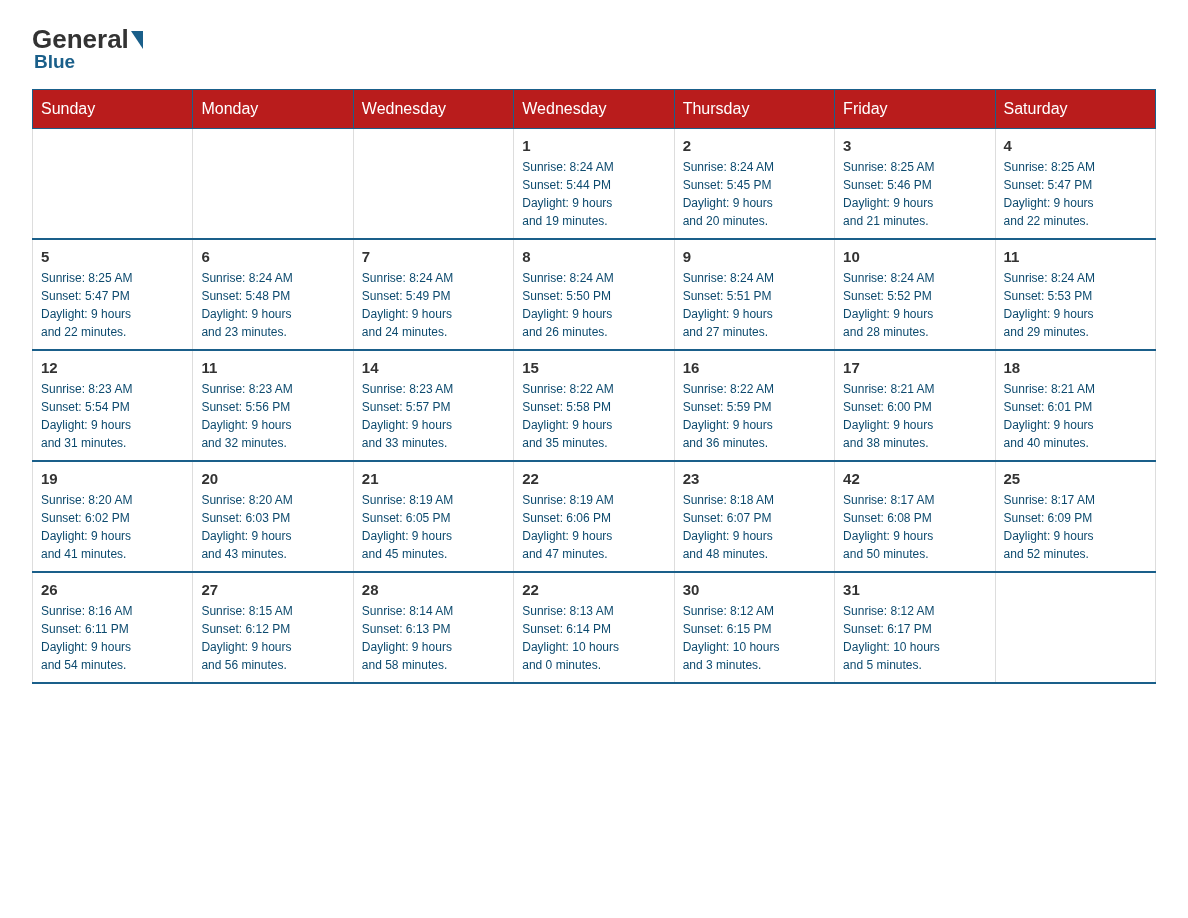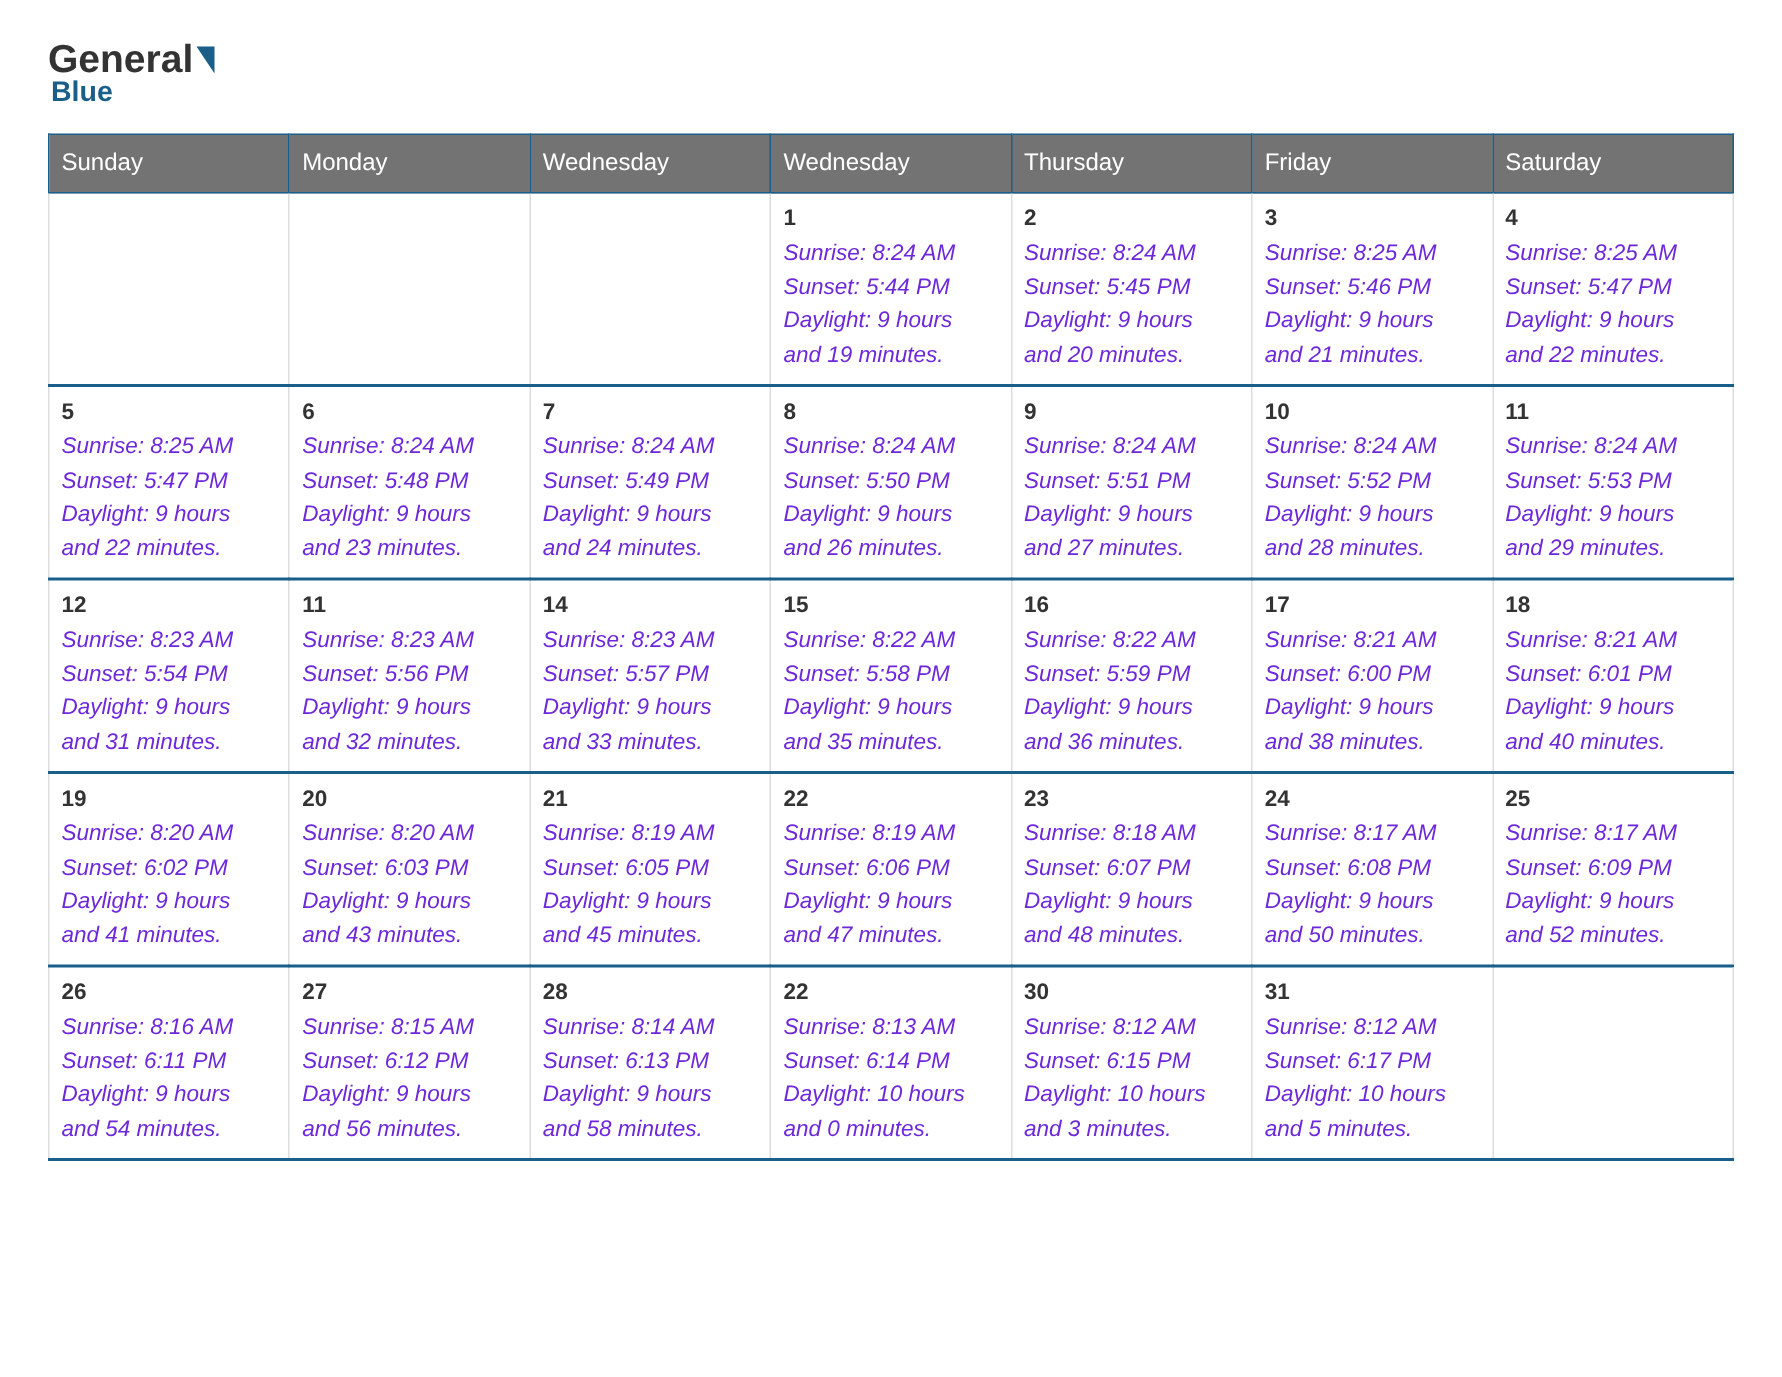--- a/index.html
+++ b/index.html
@@ -61,21 +61,21 @@
     .subtitle {
       font-size: 22px;
       color: #444;
       margin-top: 4px;
     }
     table {
       width: 100%;
       border-collapse: collapse;
     }
     thead tr {
-      background-color: #737373;
+      background-color: #b91c1c;
     }
     thead th {
       color: #fff;
       font-size: 16px;
       font-weight: normal;
       padding: 10px 8px;
       text-align: left;
       border: 1px solid #1a5f8a;
     }
     tbody tr {
@@ -91,24 +91,23 @@
       width: 14.28%;
       min-height: 90px;
     }
     .day-number {
       font-size: 15px;
       font-weight: bold;
       display: block;
       margin-bottom: 4px;
     }
     .day-info {
-      font-size: 15px;
+      font-size: 12px;
       line-height: 1.5;
-      color: #6d28d9;
-      font-style: italic;
+      color: #0c4a6e;
     }
     .empty-cell {
       background: #fff;
     }
   </style>
 </head>
 <body>
 
 <div class="header">
   <div class="logo">
@@ -235,21 +234,21 @@
         </td>
         <td>
           <span class="day-number">22</span>
           <div class="day-info">Sunrise: 8:19 AM<br>Sunset: 6:06 PM<br>Daylight: 9 hours<br>and 47 minutes.</div>
         </td>
         <td>
           <span class="day-number">23</span>
           <div class="day-info">Sunrise: 8:18 AM<br>Sunset: 6:07 PM<br>Daylight: 9 hours<br>and 48 minutes.</div>
         </td>
         <td>
-          <span class="day-number">24</span>
+          <span class="day-number">42</span>
           <div class="day-info">Sunrise: 8:17 AM<br>Sunset: 6:08 PM<br>Daylight: 9 hours<br>and 50 minutes.</div>
         </td>
         <td>
           <span class="day-number">25</span>
           <div class="day-info">Sunrise: 8:17 AM<br>Sunset: 6:09 PM<br>Daylight: 9 hours<br>and 52 minutes.</div>
         </td>
       </tr>
       <tr>
         <td>
           <span class="day-number">26</span>

